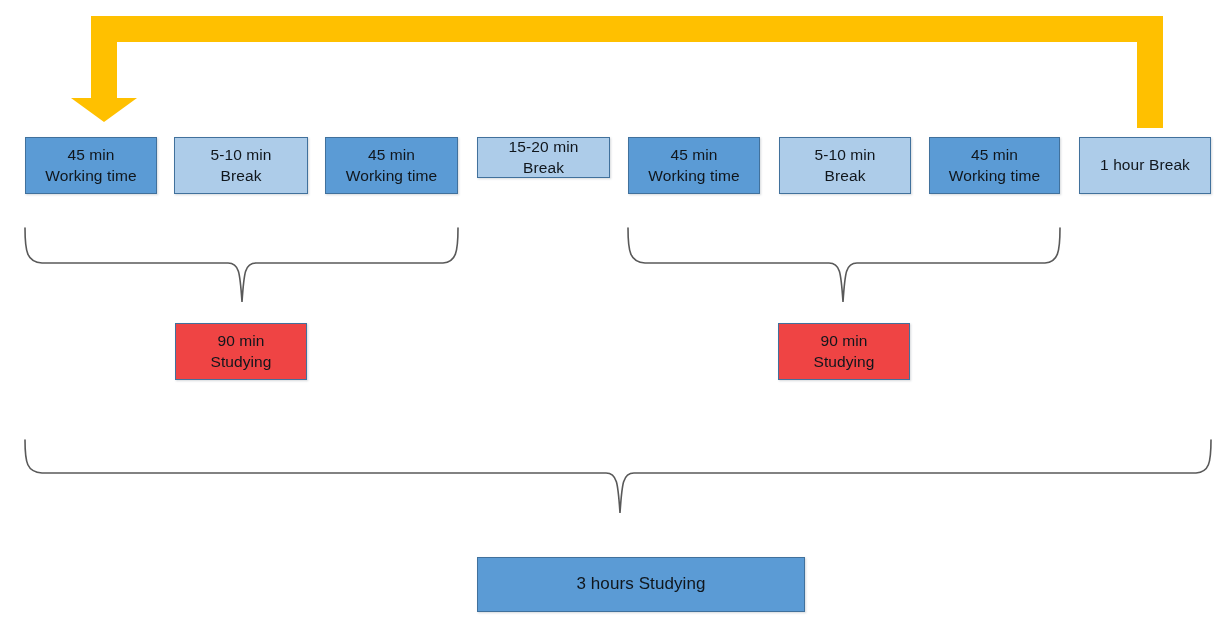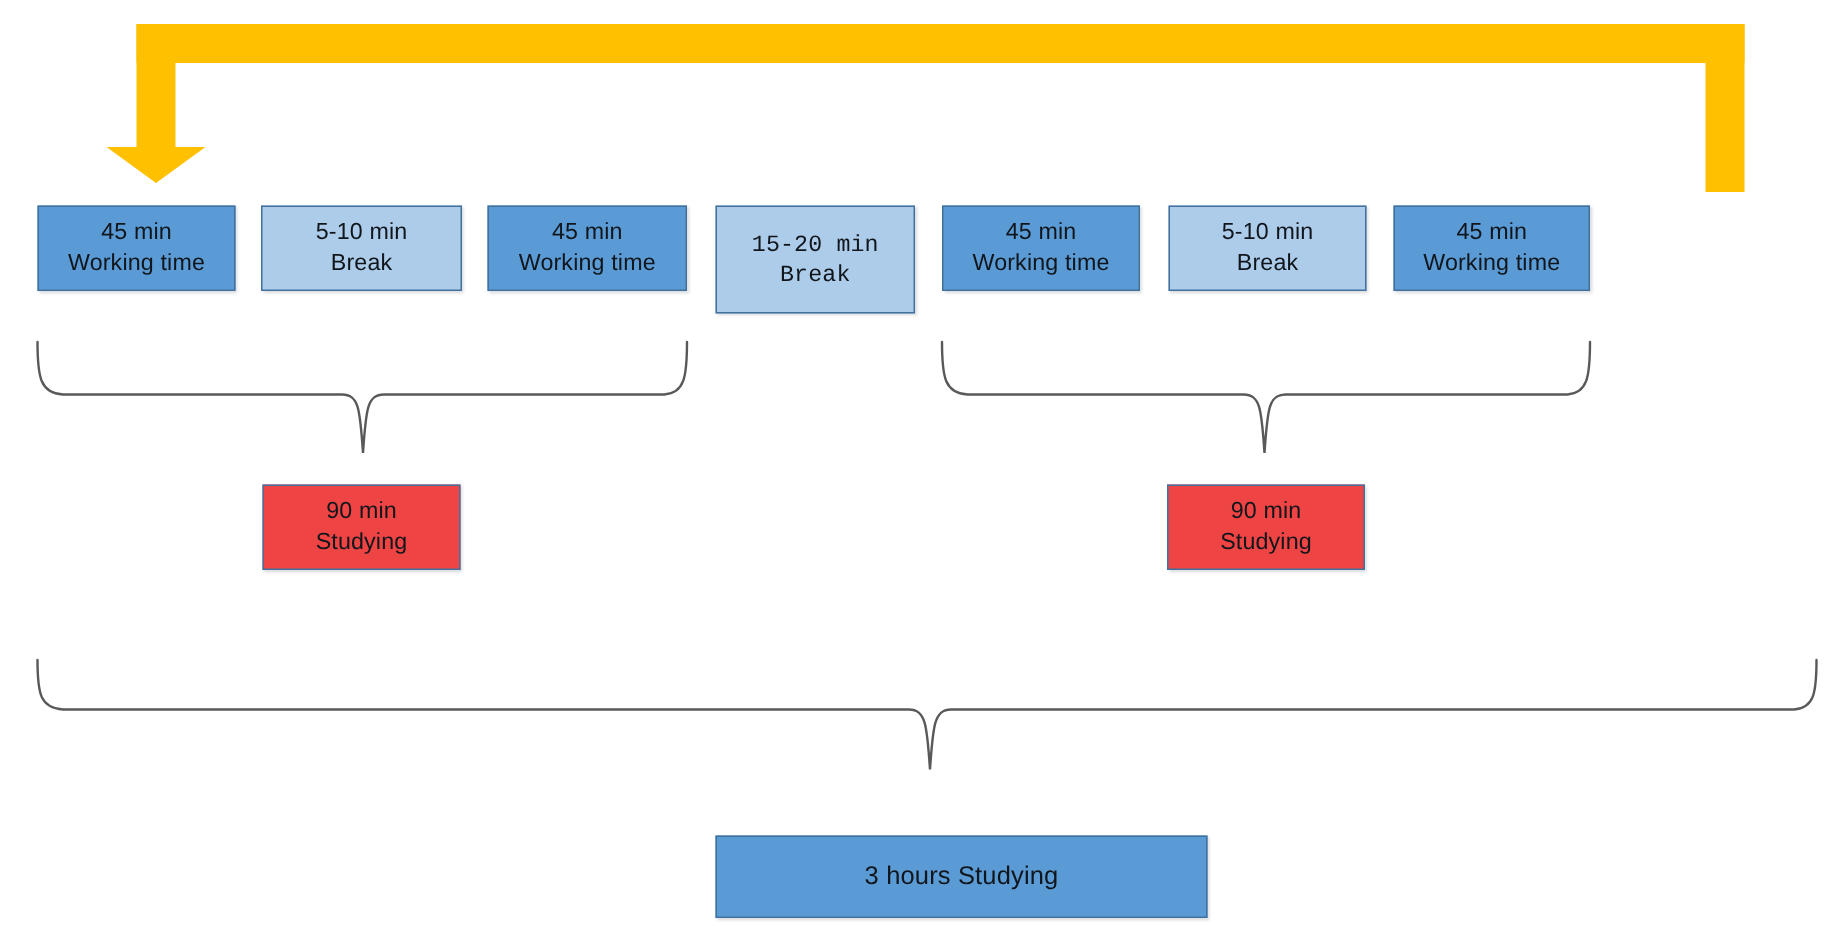--- a/index.html
+++ b/index.html
@@ -94,40 +94,43 @@
   <div class="node brk" style="left:174px; top:137px; width:134px; height:57px;">
     <span class="ln">5-10 min</span>
     <span class="ln">Break</span>
   </div>
 
   <div class="node work" style="left:325px; top:137px; width:133px; height:57px;">
     <span class="ln">45 min</span>
     <span class="ln">Working time</span>
   </div>
 
-  <div class="node brk" style="left:477px; top:137px; width:133px; height:72px;font-family:Liberation Mono, monospace;">
+  <div class="node brk" style="left:477px; top:137px; width:133px; height:41px;">
     <span class="ln">15-20 min</span>
     <span class="ln">Break</span>
   </div>
 
   <div class="node work" style="left:628px; top:137px; width:132px; height:57px;">
     <span class="ln">45 min</span>
     <span class="ln">Working time</span>
   </div>
 
   <div class="node brk" style="left:779px; top:137px; width:132px; height:57px;">
     <span class="ln">5-10 min</span>
     <span class="ln">Break</span>
   </div>
 
   <div class="node work" style="left:929px; top:137px; width:131px; height:57px;">
     <span class="ln">45 min</span>
     <span class="ln">Working time</span>
   </div>
 
+  <div class="node brk" style="left:1079px; top:137px; width:132px; height:57px;">
+    <span class="ln">1 hour Break</span>
+  </div>
 
   <div class="node summary" style="left:175px; top:323px; width:132px; height:57px;">
     <span class="ln">90 min</span>
     <span class="ln">Studying</span>
   </div>
 
   <div class="node summary" style="left:778px; top:323px; width:132px; height:57px;">
     <span class="ln">90 min</span>
     <span class="ln">Studying</span>
   </div>

